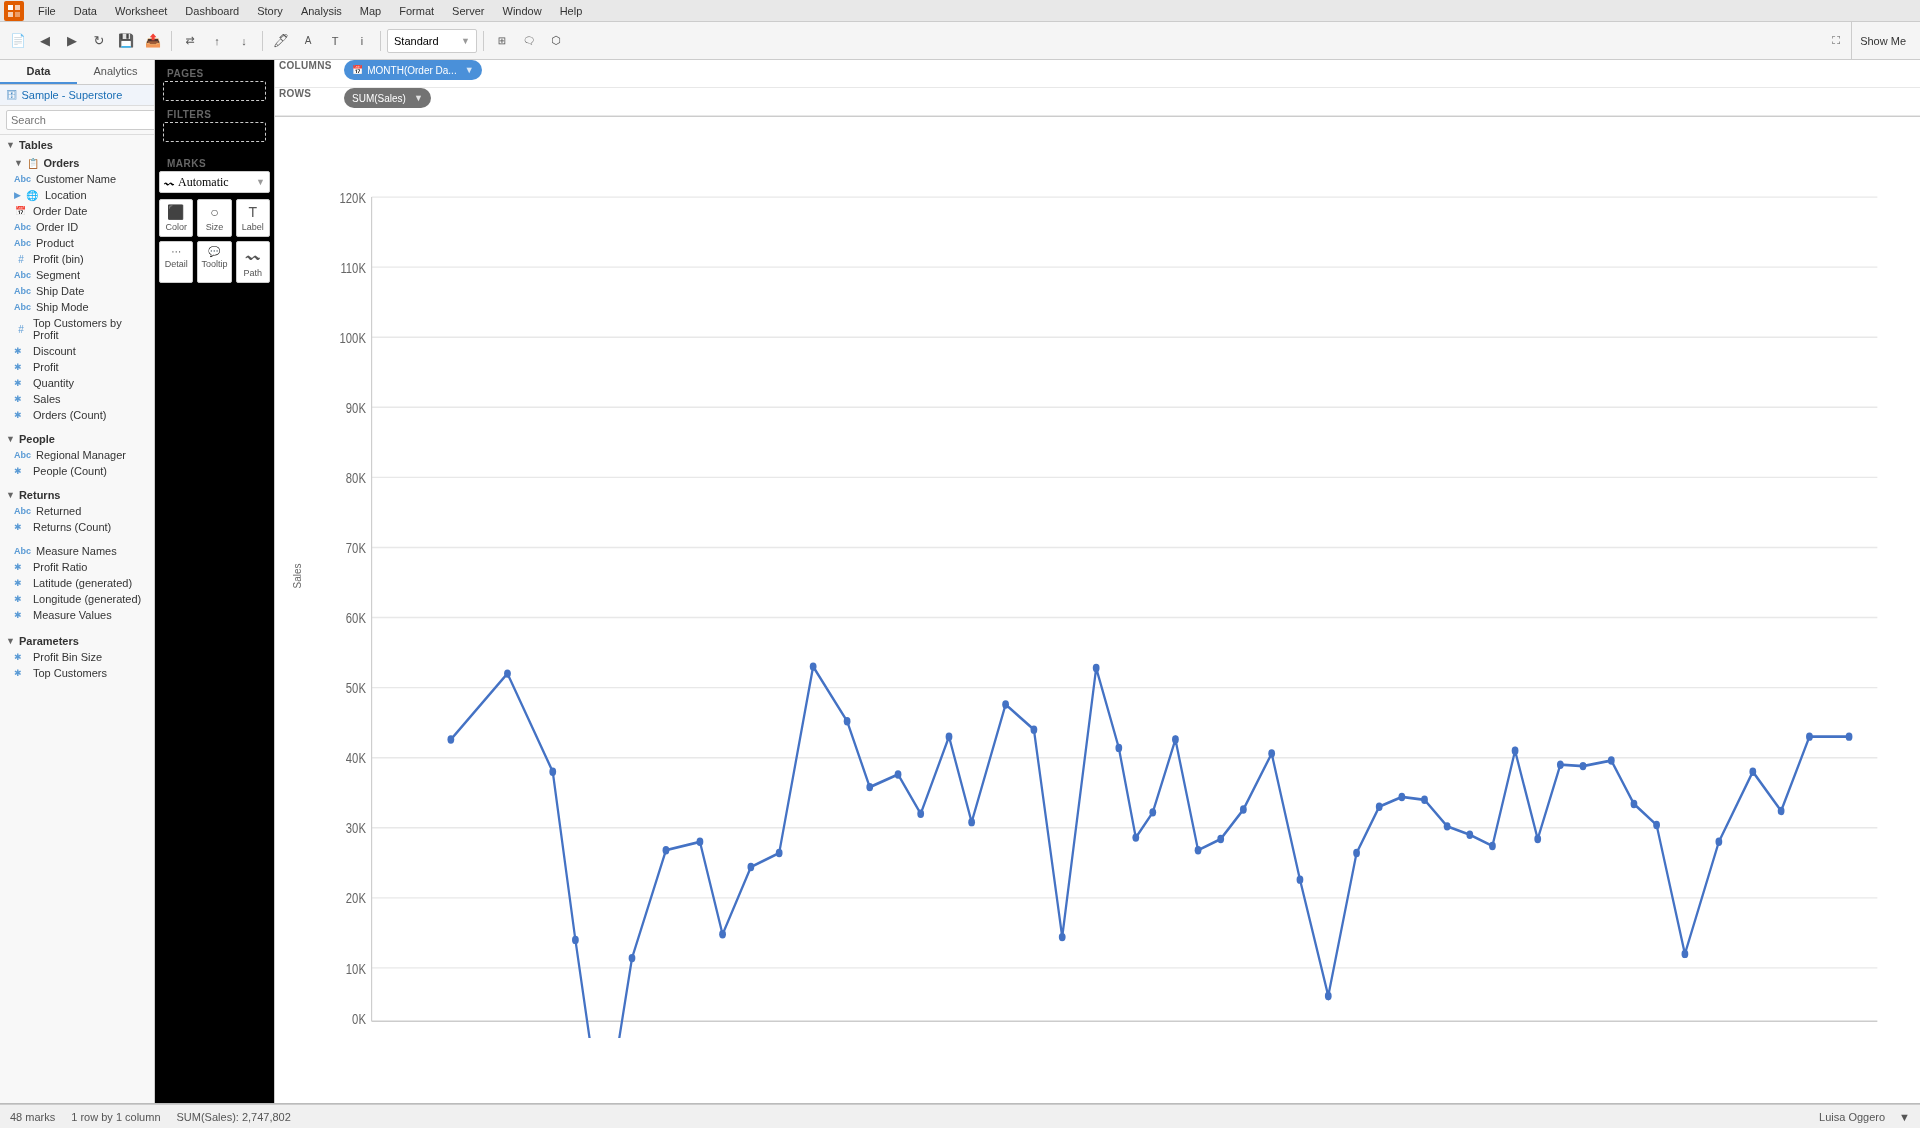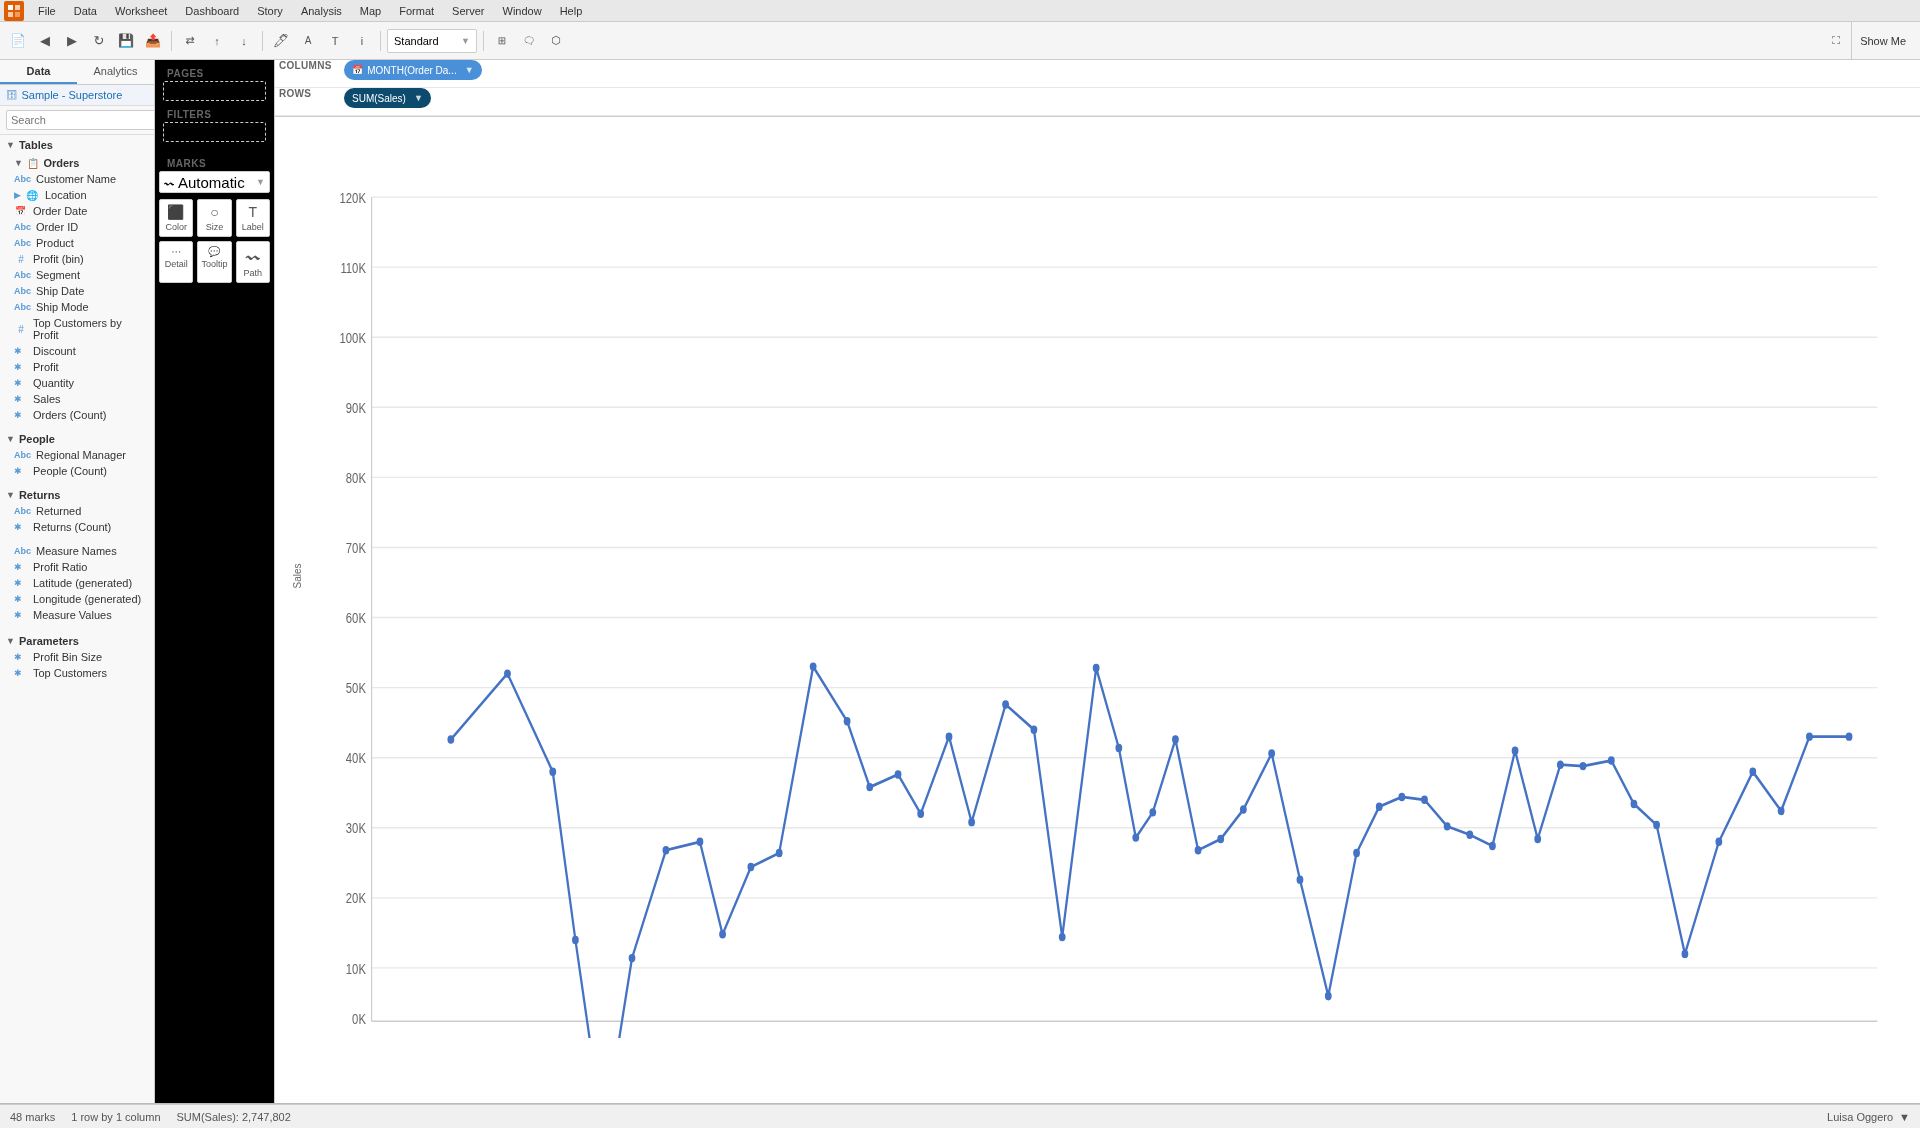--- a/index.html
+++ b/index.html
@@ -197,21 +197,21 @@
       text-transform: uppercase; letter-spacing: 0.3px;
     }
     .shelf-pill {
       height: 20px; padding: 0 8px;
       border-radius: 10px; font-size: 10px;
       display: flex; align-items: center; gap: 4px;
       cursor: pointer; border: none;
       font-weight: 500;
     }
     .pill-blue { background: #4a90d9; color: white; }
-    .pill-green { background: #0c4a6e; color: white; }
+    .pill-green { background: #737373; color: white; }
 
     
     .chart-container {
       flex: 1;
       padding: 10px 10px 10px 0;
       position: relative;
       overflow: hidden;
     }
     .chart-title {
       font-size: 14px; color: #333;
@@ -243,21 +243,21 @@
       background: #f0f0f0;
       border-top: 1px solid #ccc;
       display: flex;
       align-items: center;
       justify-content: space-between;
       padding: 0 10px;
       font-size: 11px;
       color: #555;
     }
     .status-left { display: flex; gap: 16px; }
-    .status-right { display: flex; align-items: center; gap: 6px; }
+    .status-right { display: flex; align-items: center; gap: 14px; }
 
     
     .chart-svg {
       width: 100%;
       height: 100%;
     }
 
     .grid-line { stroke: #e8e8e8; stroke-width: 1; }
     .axis-text { font-size: 10px; fill: #666; }
     .chart-line { fill: none; stroke: #4472c4; stroke-width: 2; }
@@ -479,21 +479,21 @@
     <div style="padding: 4px;">
       <div class="shelf-label">Pages</div>
       <div class="shelf-content"></div>
       <div class="shelf-label">Filters</div>
       <div class="shelf-content"></div>
     </div>
     <div class="marks-section">
       <div class="shelf-label">Marks</div>
       <div class="marks-dropdown" style="display:flex;align-items:center;gap:4px;">
         <span style="font-size:10px;">〰</span>
-        <span style="font-size:15px;">Automatic</span>
+        <span style="font-size:12px;font-family:Liberation Serif, serif;">Automatic</span>
         <span style="font-size:9px;margin-left:auto;color:#999;">▼</span>
       </div>
       <div class="marks-grid">
         <div class="marks-btn">
           <span class="m-icon">⬛</span>
           <span>Color</span>
         </div>
         <div class="marks-btn">
           <span class="m-icon">○</span>
           <span>Size</span>

